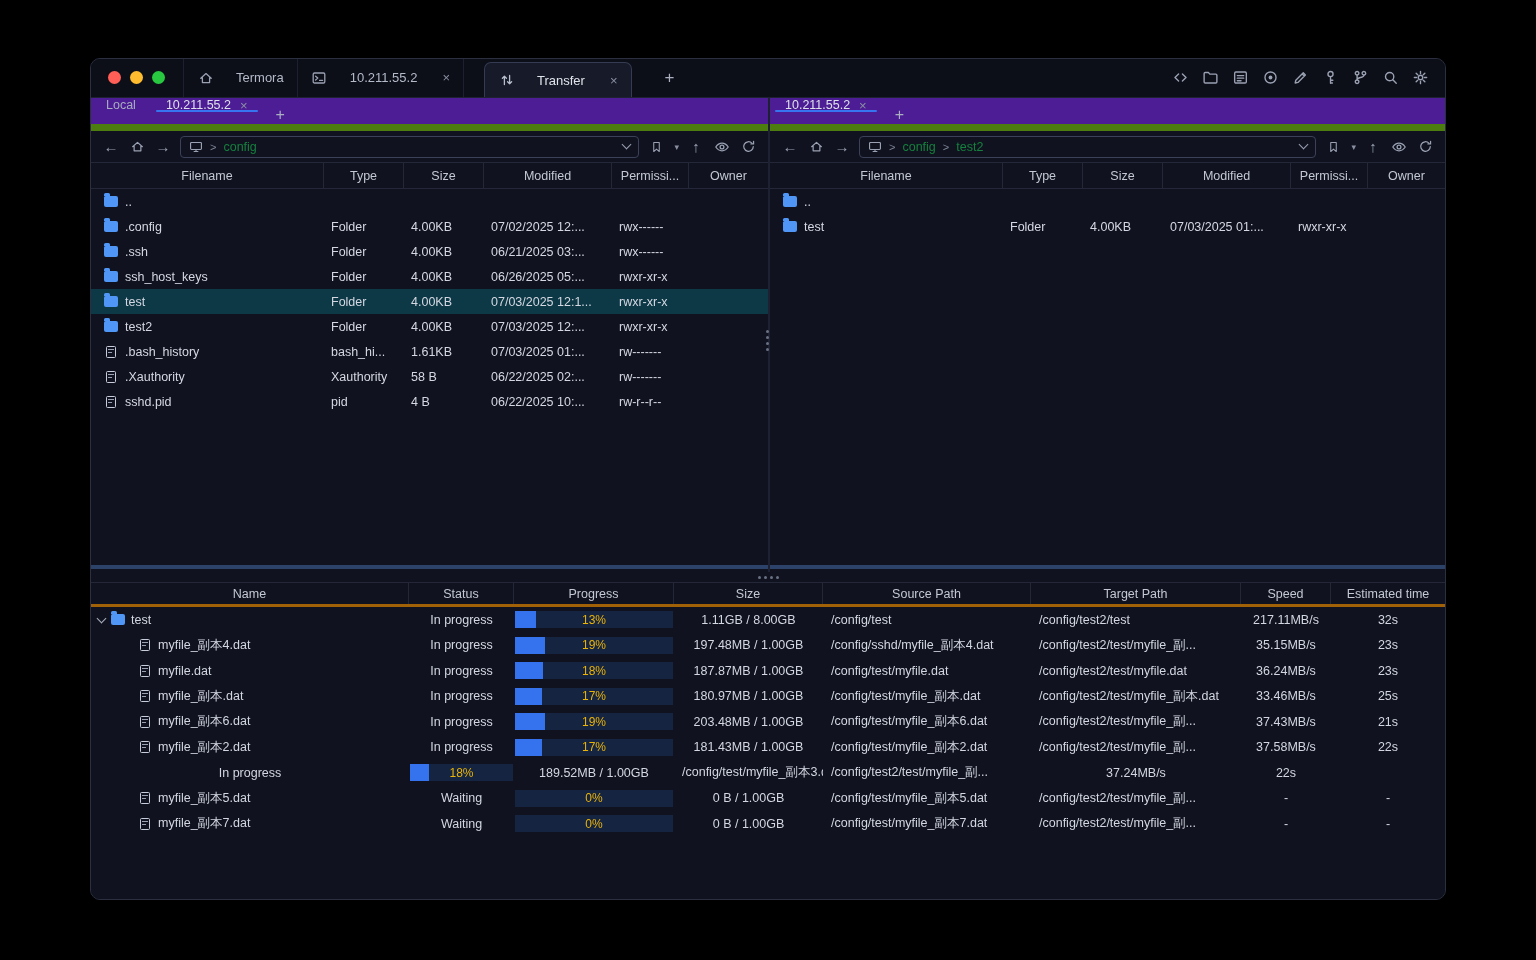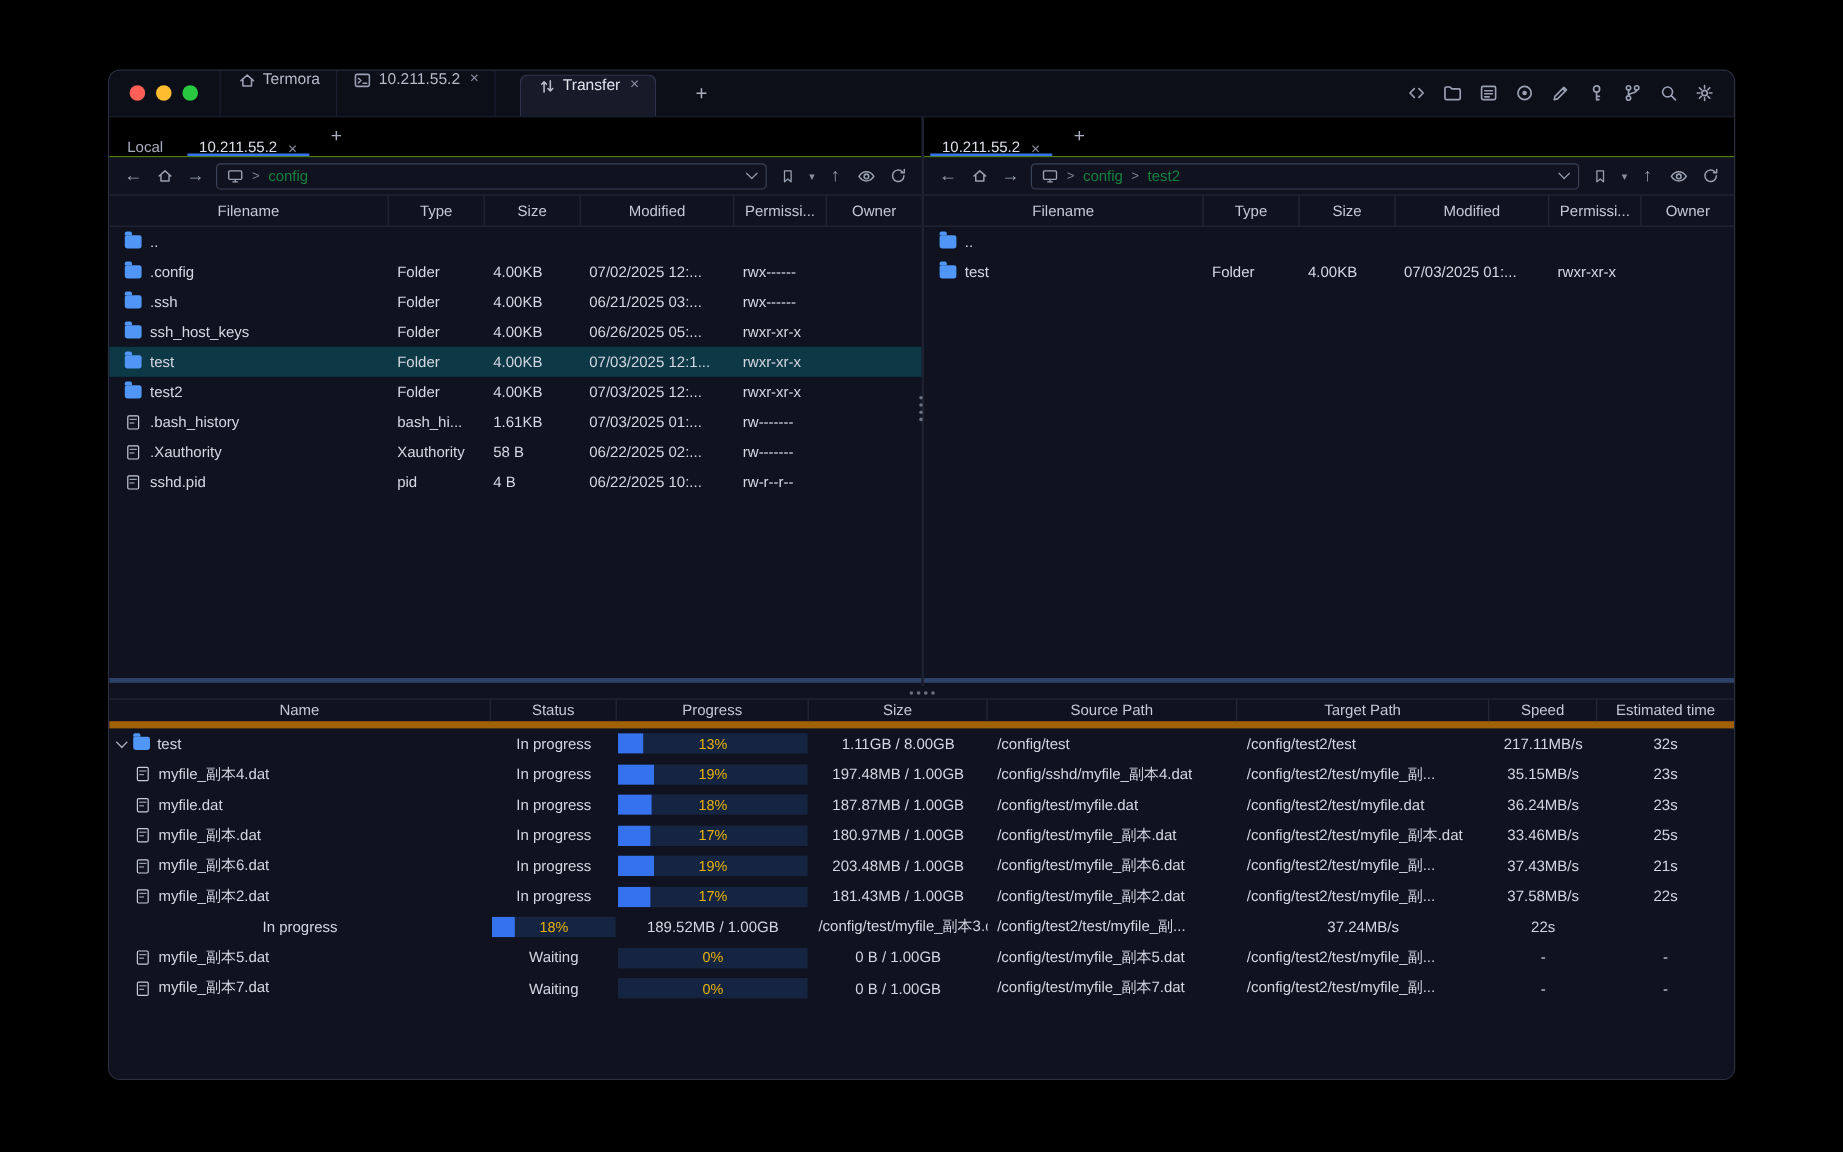--- a/index.html
+++ b/index.html
@@ -5,35 +5,35 @@
 *{margin:0;padding:0;box-sizing:border-box}
 html,body{width:1536px;height:960px;background:#000;font-family:"Liberation Sans",sans-serif;overflow:hidden;-webkit-font-smoothing:antialiased}
 .window{position:absolute;left:90px;top:58px;width:1356px;height:842px;background:#10131f;border:1px solid #2b2f40;border-radius:10px;overflow:hidden;box-shadow:0 24px 70px rgba(0,0,0,.85)}
 svg{display:block}
 
 .titlebar{position:absolute;left:0;top:0;right:0;height:39px;background:#0c0e18;display:flex;align-items:flex-end;border-bottom:1px solid #1e2231}
 .traffic{display:flex;gap:9px;padding:0 18px 13px 17px;align-items:center}
 .tl{width:13px;height:13px;border-radius:50%;flex:none}
 .tl.red{background:#ff5f57}.tl.yellow{background:#febc2e}.tl.green{background:#28c840}
 .app-tabs{display:flex;align-items:flex-end;height:100%}
-.app-tab{display:flex;gap:5px;padding:0 13px;font-size:13px;color:#b4bac8;height:39px;border-right:1px solid #1c2030}
+.app-tab{display:flex;align-items:center;gap:22px;padding:0 13px;font-size:13px;color:#b4bac8;height:39px;border-right:1px solid #1c2030}
 .app-tab:first-child{border-left:1px solid #1c2030}
 .app-tab.active{height:35px;background:#161a29;color:#e0e3ea;border:1px solid #353b52;border-bottom:none;border-radius:7px 7px 0 0;margin:0 20px}
 .xbtn{color:#8a90a2;font-size:13px;margin-left:3px;line-height:1}
 .newtab{color:#aab0c0;font-size:17px;padding:0 13px;height:39px;display:flex;align-items:center}
 .tb-actions{margin-left:auto;display:flex;gap:13px;align-items:center;padding:0 16px 0 0;height:39px}
 .abtn{width:17px;height:17px;display:flex;align-items:center;justify-content:center}
 
 .panes{position:absolute;top:39px;left:0;right:0;height:474px;display:flex}
 .fpanel{width:677px;height:100%;position:relative;background:#10131f}
 .fpanel.rightp{flex:1}
 .vdivider{width:2px;background:#1d2132;position:relative}
 .vgrip{position:absolute;left:-2px;top:232px;display:flex;flex-direction:column;gap:3px}
 .vgrip i{width:3px;height:3px;border-radius:50%;background:#6a7184}
-.ptabs{height:33px;display:flex;align-items:flex-end;background:#000000;border-bottom:1px solid #4d7c0f}
+.ptabs{height:33px;display:flex;align-items:flex-start;background:#4c1d95;border-bottom:7px solid #4d7c0f}
 .ptab{display:flex;align-items:center;gap:6px;padding:0 15px;font-size:12.5px;color:#a8aebe;position:relative}
 .ptab.active{color:#dde0e8}
 .ptab.active::after{content:"";position:absolute;left:5px;right:5px;bottom:0;height:2px;background:#3674f0;border-radius:1px}
 .ptabs .newtab{height:33px;font-size:16px}
 .ptoolbar{height:31px;display:flex;align-items:center;gap:8px;padding:0 11px}
 .tbtn{min-width:18px;height:20px;display:flex;align-items:center;justify-content:center;color:#9aa1b3;font-size:14px}
 .tbtn.glyph{font-size:15px;line-height:1}
 .crumb{flex:1;height:22px;border:1px solid #3a4158;border-radius:4px;display:flex;align-items:center;gap:7px;padding:0 8px;min-width:0}
 .crumb .seg{font-size:12.5px;color:#15803d;white-space:nowrap}
 .crumb .sep{font-size:11px;color:#7d8496}
@@ -54,26 +54,26 @@
 .ic-folder::before{content:"";position:absolute;top:-3px;left:0;width:6px;height:3px;background:#4f96f7;border-radius:1.5px 1.5px 0 0}
 .ic-file{width:10px;height:12px;border:1px solid #c6ccdb;border-radius:1.5px;position:relative;flex:none;margin:0 2px;background:transparent}
 .ic-file::before{content:"";position:absolute;left:1px;top:2px;width:6px;border-top:1px solid #9aa1b3}
 .ic-file::after{content:"";position:absolute;left:1px;top:5px;width:4px;border-top:1px solid #9aa1b3}
 
 .hsplit{position:absolute;top:513px;left:0;right:0;height:10px;background:#10131f;display:flex;align-items:center;justify-content:center;gap:3px}
 .hsplit i{width:3px;height:3px;border-radius:50%;background:#6a7184}
 
 .transfers{position:absolute;left:0;top:523px;right:0;bottom:0;background:#10131f}
 .tgrid{display:grid;grid-template-columns:318px 105px 160px 149px 208px 210px 90px 1fr}
-.thead{height:25px;border-top:1px solid #232737;border-bottom:6px solid #a16207}
+.thead{height:25px;border-top:1px solid #232737;border-bottom:3px solid #a16207}
 .trow{height:25.5px}
 .trow .c{display:flex;align-items:center;font-size:12.5px;color:#d3d7e1;padding:0 8px;white-space:nowrap;overflow:hidden}
 .trow .c.center{justify-content:center;padding:0 2px}
 .c.tname{gap:6px;padding-left:7px}
-.c.tname.child{padding-left:21px}
+.c.tname.child{padding-left:47px}
 .chev-exp{width:7px;height:7px;border-right:1.4px solid #aab0c0;border-bottom:1.4px solid #aab0c0;transform:rotate(45deg);margin-top:-3px;flex:none}
 .c.pwrap{padding:0 1px}
 .track{position:relative;width:100%;height:17px;background:#152440;overflow:hidden}
 .fill{position:absolute;left:0;top:0;bottom:0;background:#3472ee}
 .pct{position:absolute;inset:0;display:flex;align-items:center;justify-content:center;font-size:12px;color:#eab308}
 </style>
 </head>
 <body>
 
 <div class="window">

